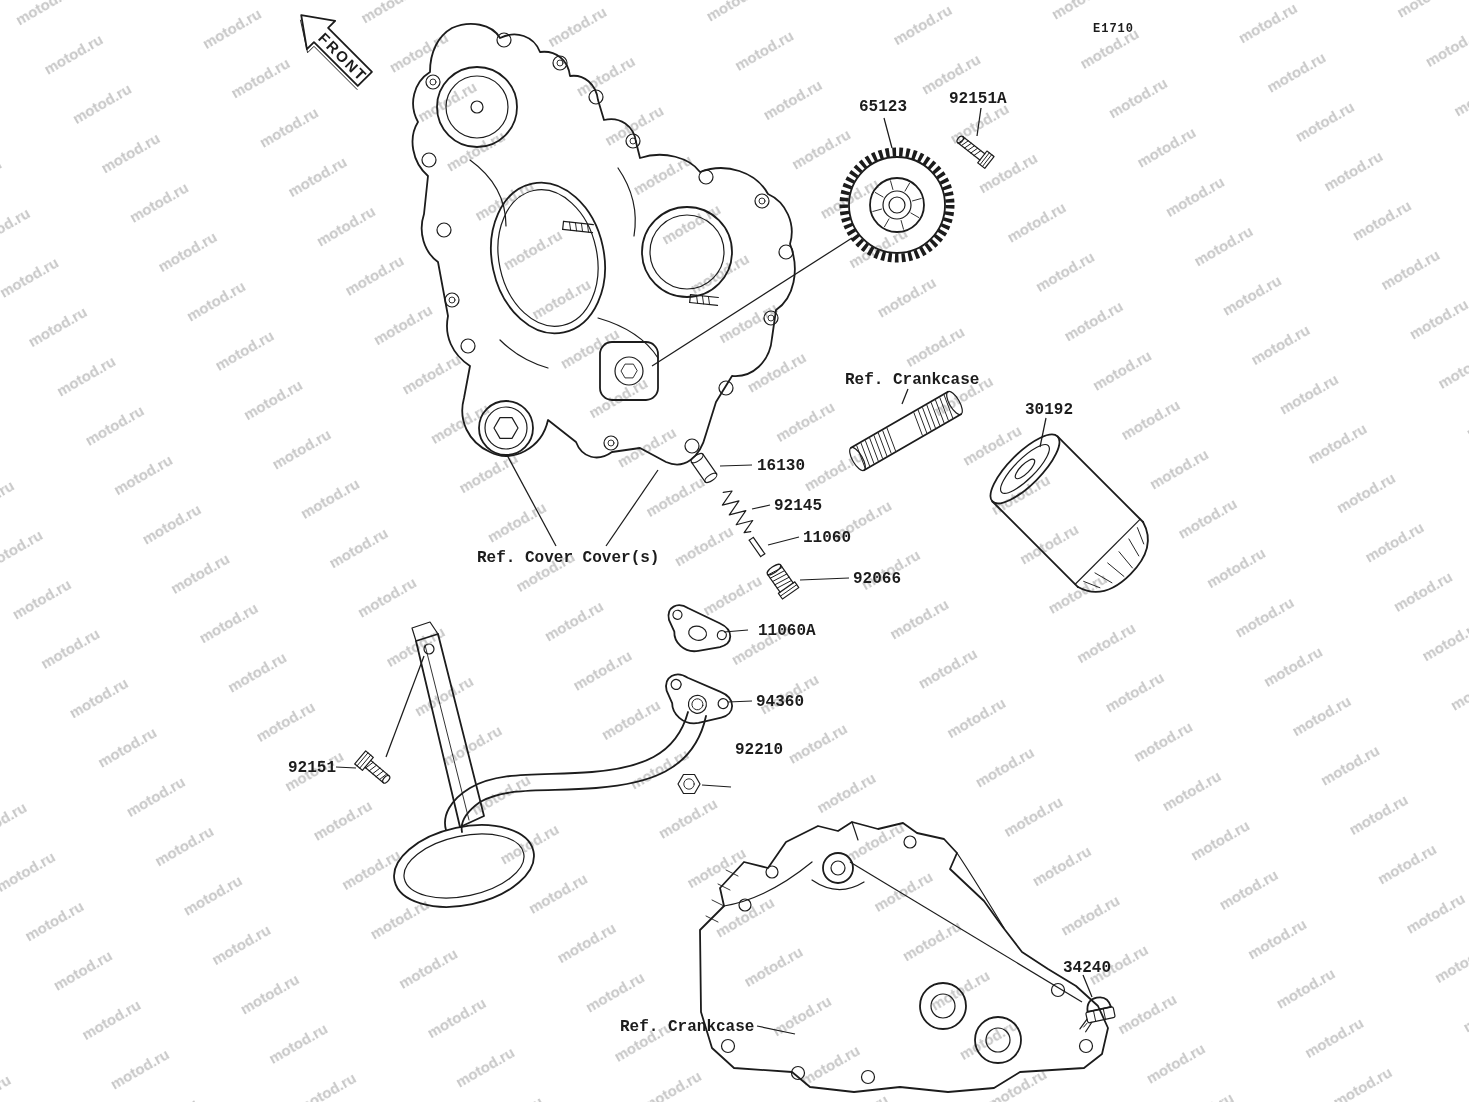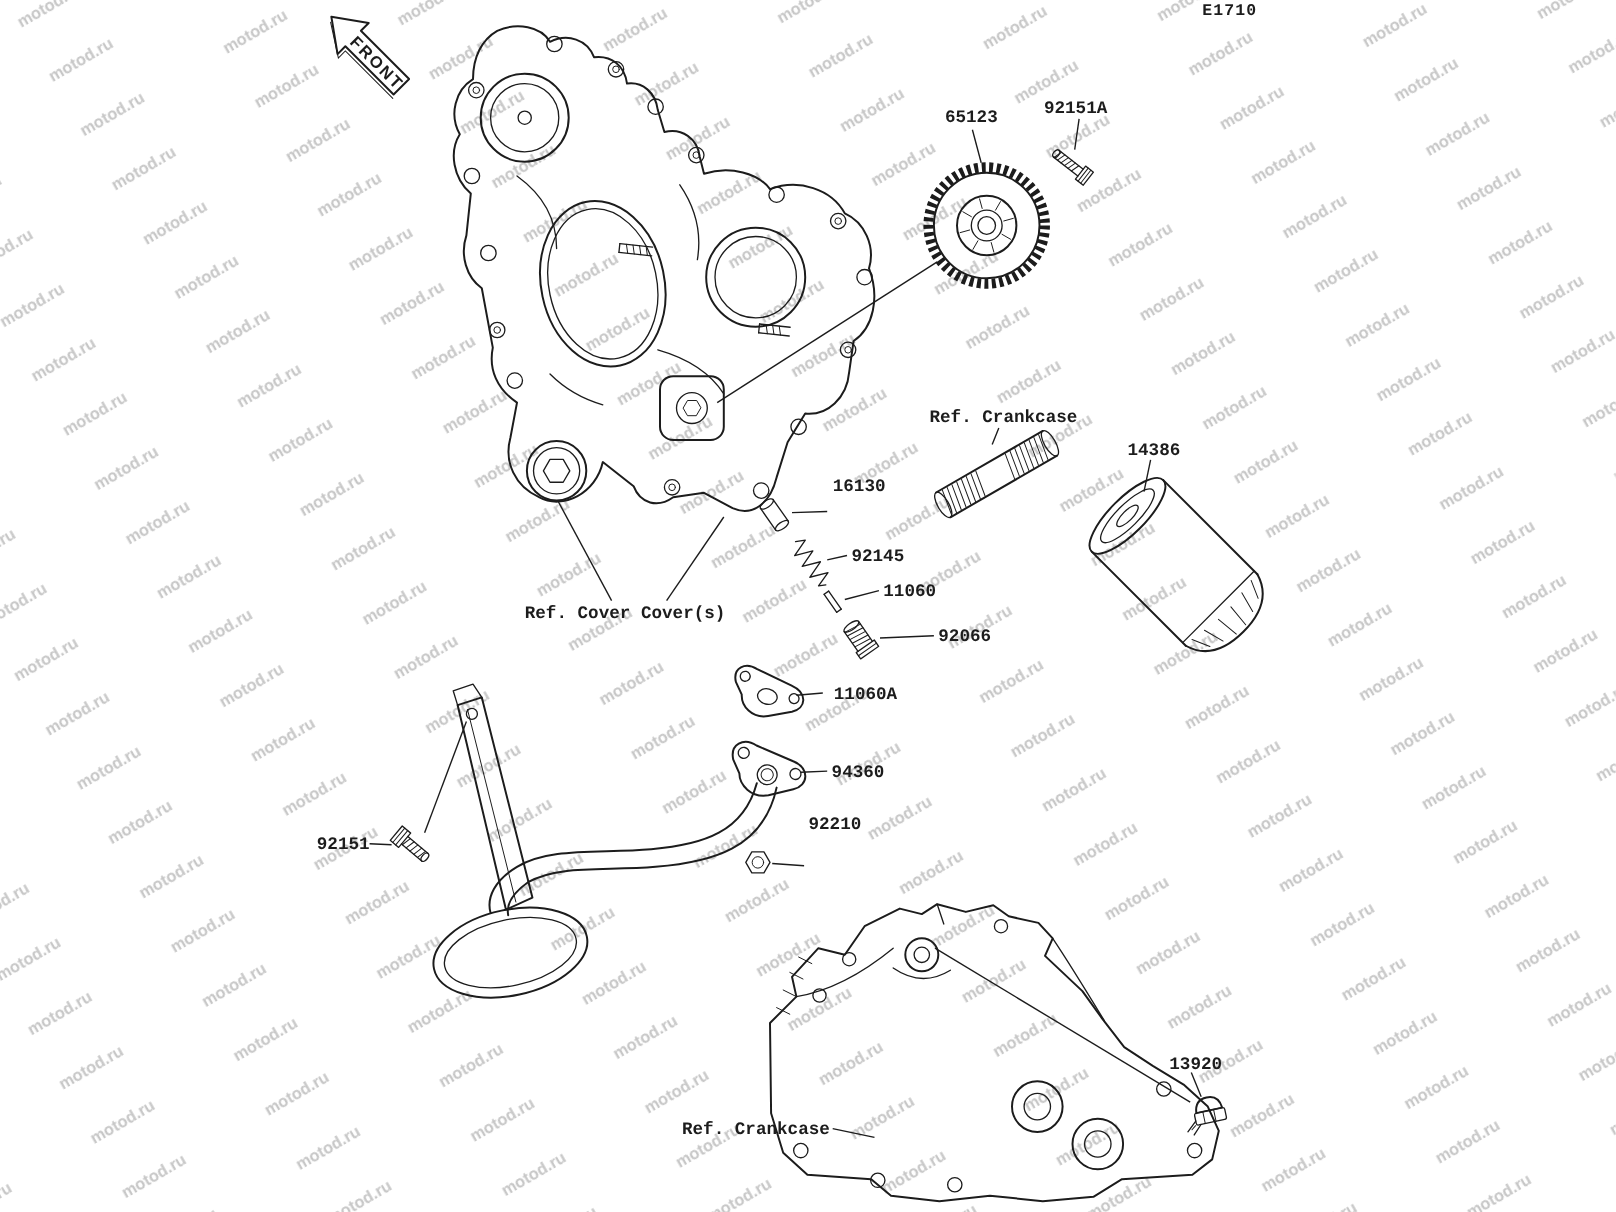--- a/index.html
+++ b/index.html
@@ -1,21 +1,21 @@
 <!DOCTYPE html>
 <html style="--line: #1c1c1c; --wm: #c7c7c7;"><head>
 <meta charset="utf-8">
 <style>
   html,body{margin:0;padding:0;background:#ffffff;}
   .page{position:relative;width:1469px;height:1102px;background:#fff;overflow:hidden;
         font-family:"Liberation Mono","DejaVu Sans Mono",monospace;}
   .page svg{position:absolute;left:0;top:0;}
   .callout{position:absolute;font-weight:700;font-size:16px;color:var(--line,#1c1c1c);
            white-space:nowrap;letter-spacing:0px;}
-  .code{font-size:15px;letter-spacing:1px;}
+  .code{font-size:12px;letter-spacing:1px;margin-top:20px;}
   
   .ln{fill:none;stroke:var(--line,#1c1c1c);stroke-width:1.8;stroke-linecap:round;stroke-linejoin:round;}
   .ln2{fill:none;stroke:var(--line,#1c1c1c);stroke-width:1.2;stroke-linecap:round;stroke-linejoin:round;}
   .thin{fill:none;stroke:var(--line,#1c1c1c);stroke-width:0.9;stroke-linecap:round;}
   .ld line, .ld path{stroke:var(--line,#1c1c1c);stroke-width:1.25;fill:none;}
   .teeth{fill:none;stroke:var(--line,#1c1c1c);stroke-width:9;stroke-dasharray:3.6 3.2;}
   .wmtext{font:700 15px "Liberation Sans",sans-serif;fill:var(--wm,#c7c7c7);}
   .fronttext{font:700 15px "Liberation Sans",sans-serif;letter-spacing:2px;fill:var(--line,#1c1c1c);}
 </style>
 </head>
@@ -305,26 +305,26 @@
     <line x1="757" y1="1026" x2="795" y2="1034"></line>
     <line x1="850" y1="862" x2="1082" y2="1002"></line>
     <line x1="1083" y1="975" x2="1092" y2="997"></line>
   </g>
 </svg>
 
 <div class="callout code" style="left:1093px;top:2px;">E1710</div>
 <div class="callout" style="left:859px;top:98px;">65123</div>
 <div class="callout" style="left:949px;top:90px;">92151A</div>
 <div class="callout" style="left:845px;top:371px;">Ref. Crankcase</div>
-<div class="callout" style="left:1025px;top:401px;">14386</div>
-<div class="callout" style="left:757px;top:433px;font-family:Liberation Mono, monospace;">16130</div>
+<div class="callout" style="left:1025px;top:401px;">30192</div>
+<div class="callout" style="left:757px;top:457px;font-family:Liberation Mono, monospace;">16130</div>
 <div class="callout" style="left:774px;top:497px;">92145</div>
 <div class="callout" style="left:803px;top:529px;">11060</div>
 <div class="callout" style="left:853px;top:570px;text-align:center;">92066</div>
 <div class="callout" style="left:728px;top:622px;margin-left:30px;">11060A</div>
 <div class="callout" style="left:756px;top:693px;">94360</div>
 <div class="callout" style="left:477px;top:549px;">Ref. Cover Cover(s)</div>
 <div class="callout" style="left:288px;top:759px;">92151</div>
 <div class="callout" style="left:735px;top:741px;">92210</div>
 <div class="callout" style="left:620px;top:1018px;">Ref. Crankcase</div>
-<div class="callout" style="left:1063px;top:959px;">13920</div>
+<div class="callout" style="left:1063px;top:959px;">34240</div>
 
 </div>
 
 </body></html>

